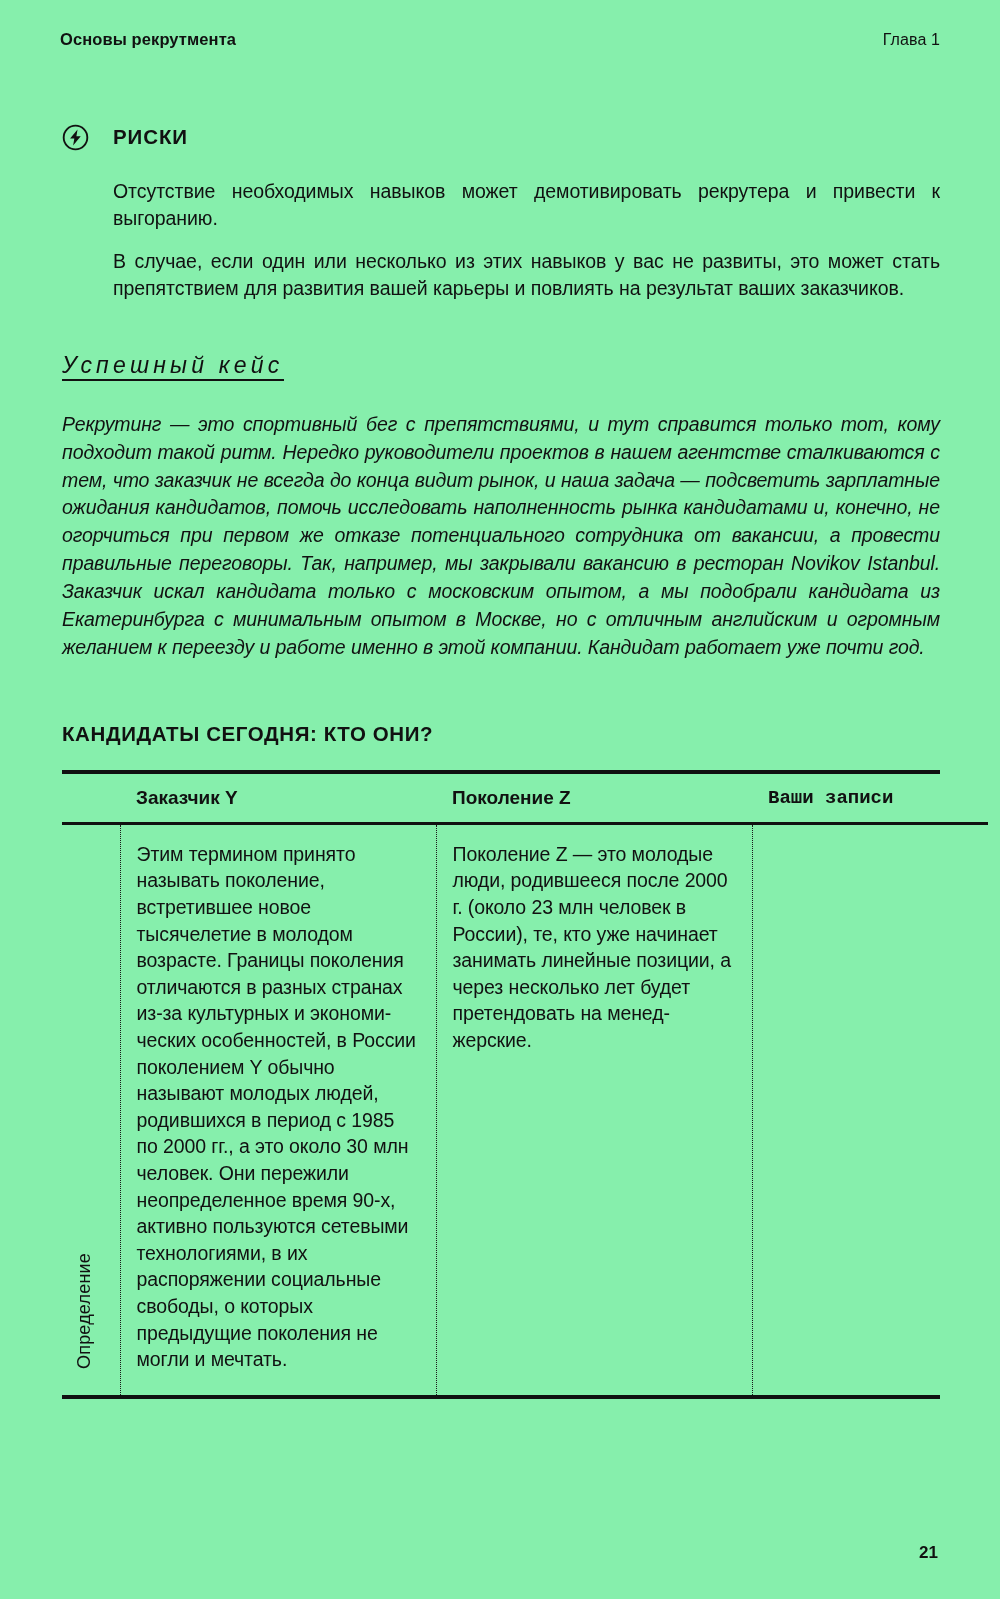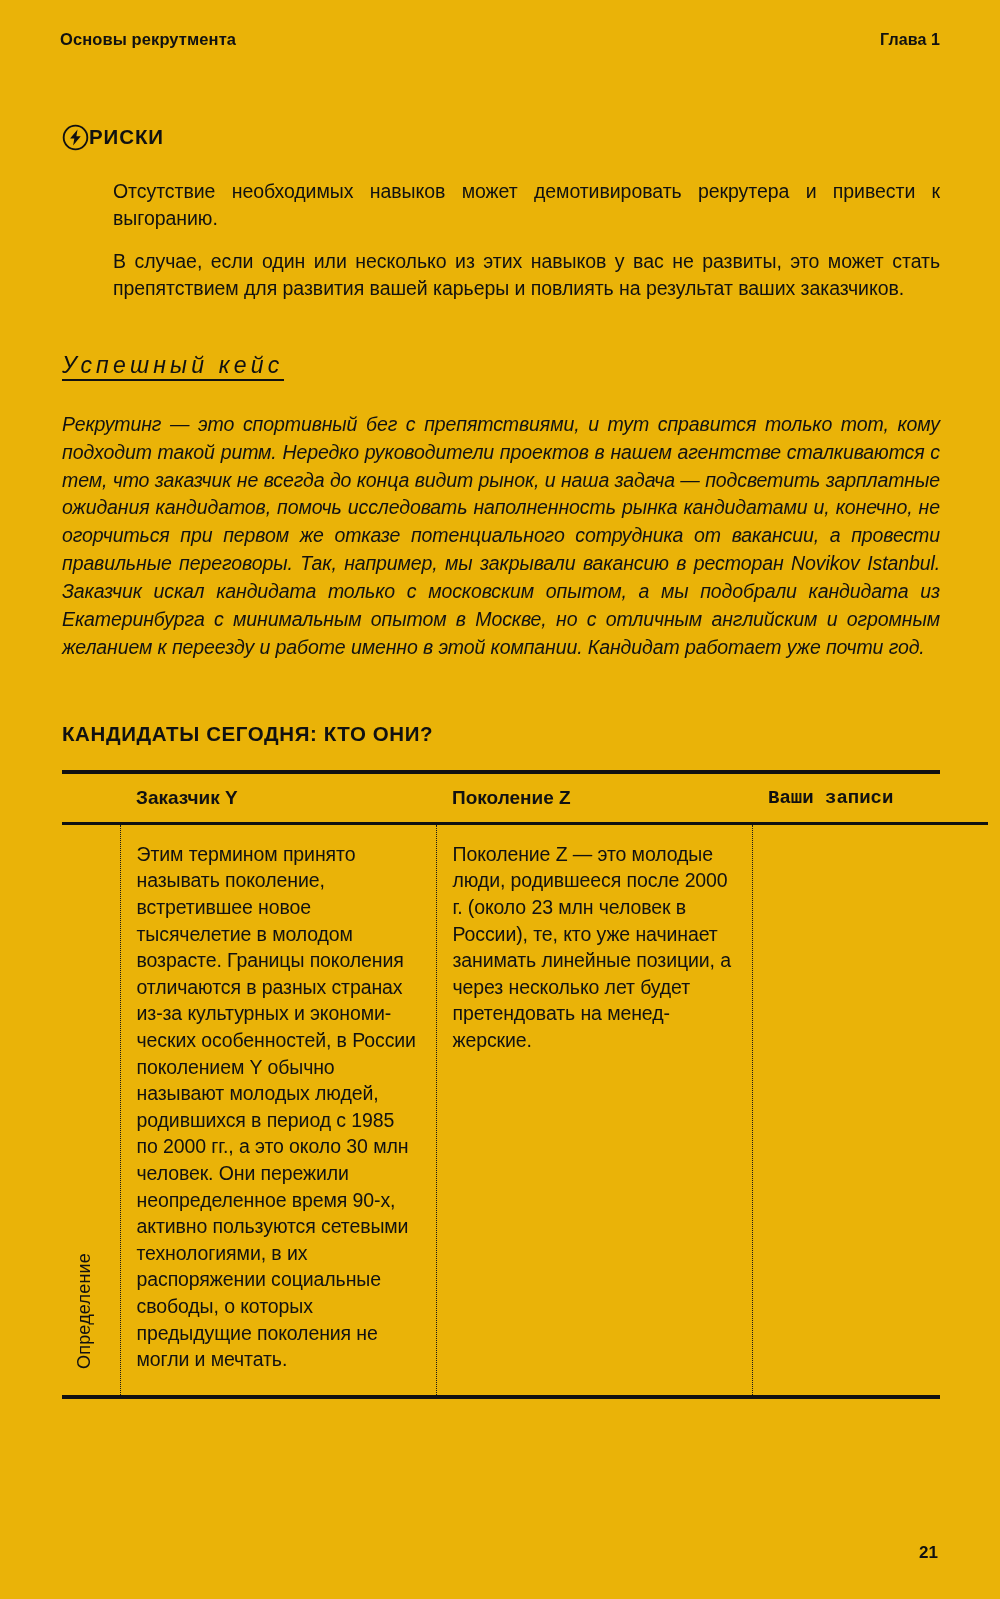--- a/index.html
+++ b/index.html
@@ -14,63 +14,63 @@
     position: relative;
     font-family: "Liberation Sans", "DejaVu Sans", sans-serif;
     color: #111111;
     overflow: hidden;
   }
   .page {
     position: absolute;
     inset: 0;
     width: 1000px;
     height: 1599px;
-    background: #eab308;
+    background: #86efac;
   }
 
   
   .running-head {
     position: absolute;
     top: 30px;
     left: 60px;
     right: 60px;
     height: 24px;
     display: flex;
     align-items: baseline;
     justify-content: space-between;
   }
   .running-head .rh-left {
     font-size: 16.5px;
     font-weight: 700;
     letter-spacing: 0.1px;
   }
   .running-head .rh-right {
     font-size: 16px;
-    font-weight: 700;
+    font-weight: 400;
     letter-spacing: 0.1px;
     margin-left: 48px;
   }
 
   
   .content {
     position: absolute;
     top: 108px;
     left: 62px;
     width: 878px;
   }
 
   
   .callout {
     position: relative;
     margin: 0 0 8px 0;
   }
   .callout-head {
     display: flex;
     align-items: center;
-    gap: 0;
+    gap: 24px;
     margin-bottom: 12px;
   }
   .bolt-icon {
     width: 27px;
     height: 27px;
     flex: 0 0 27px;
     display: block;
   }
   .callout-title {
     font-size: 20.5px;

